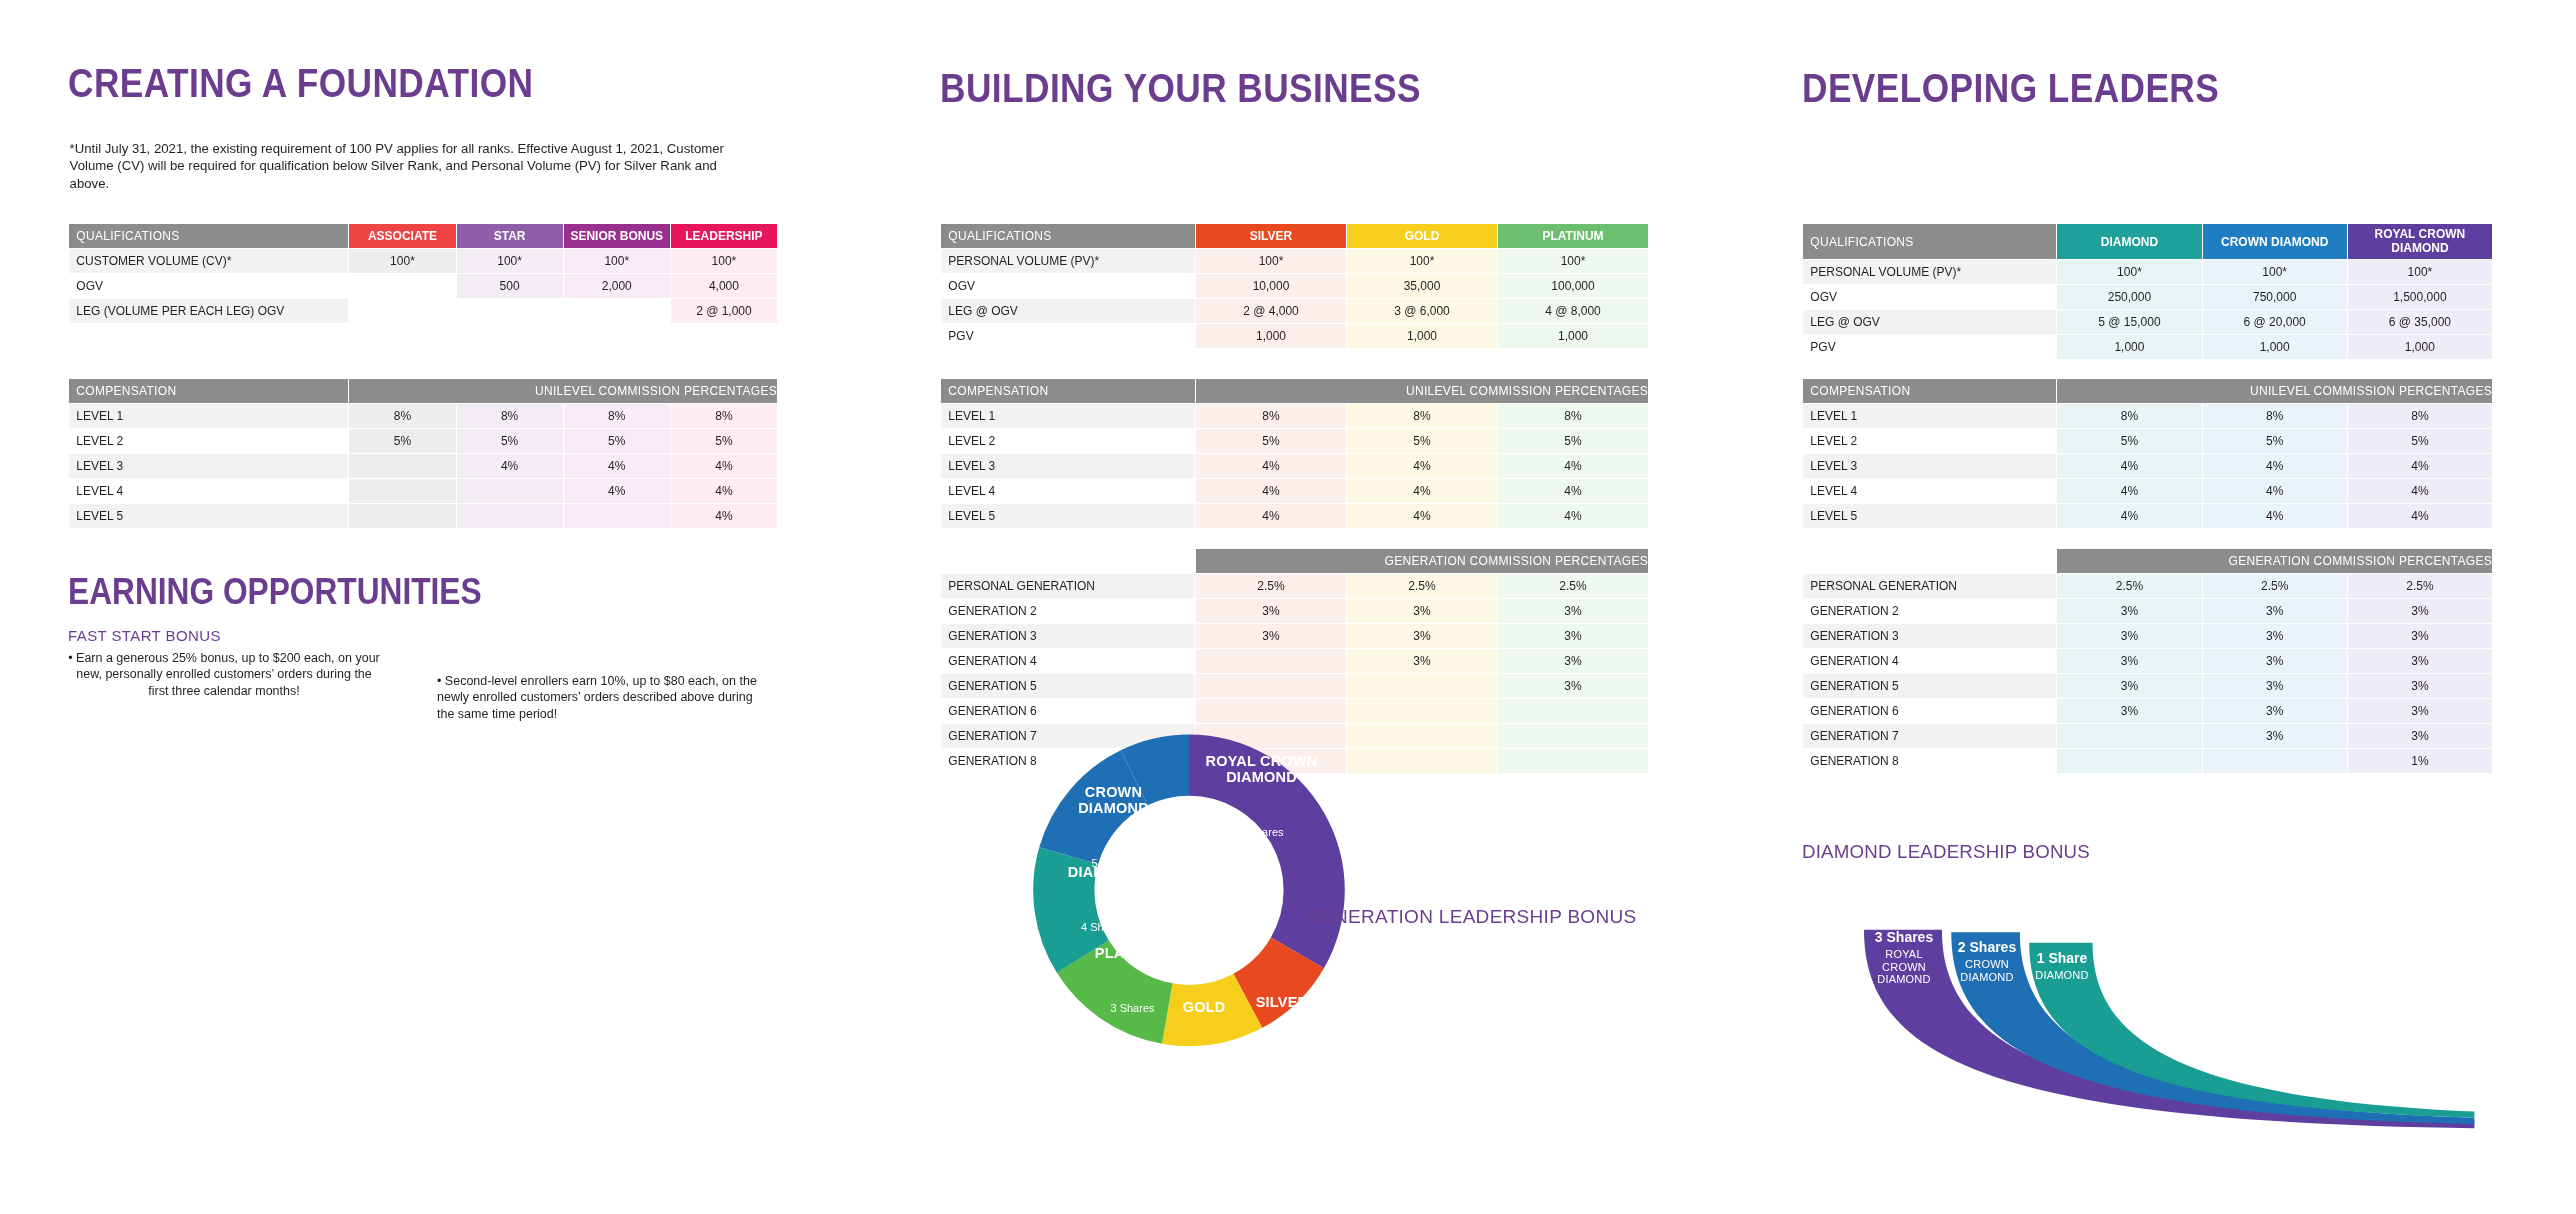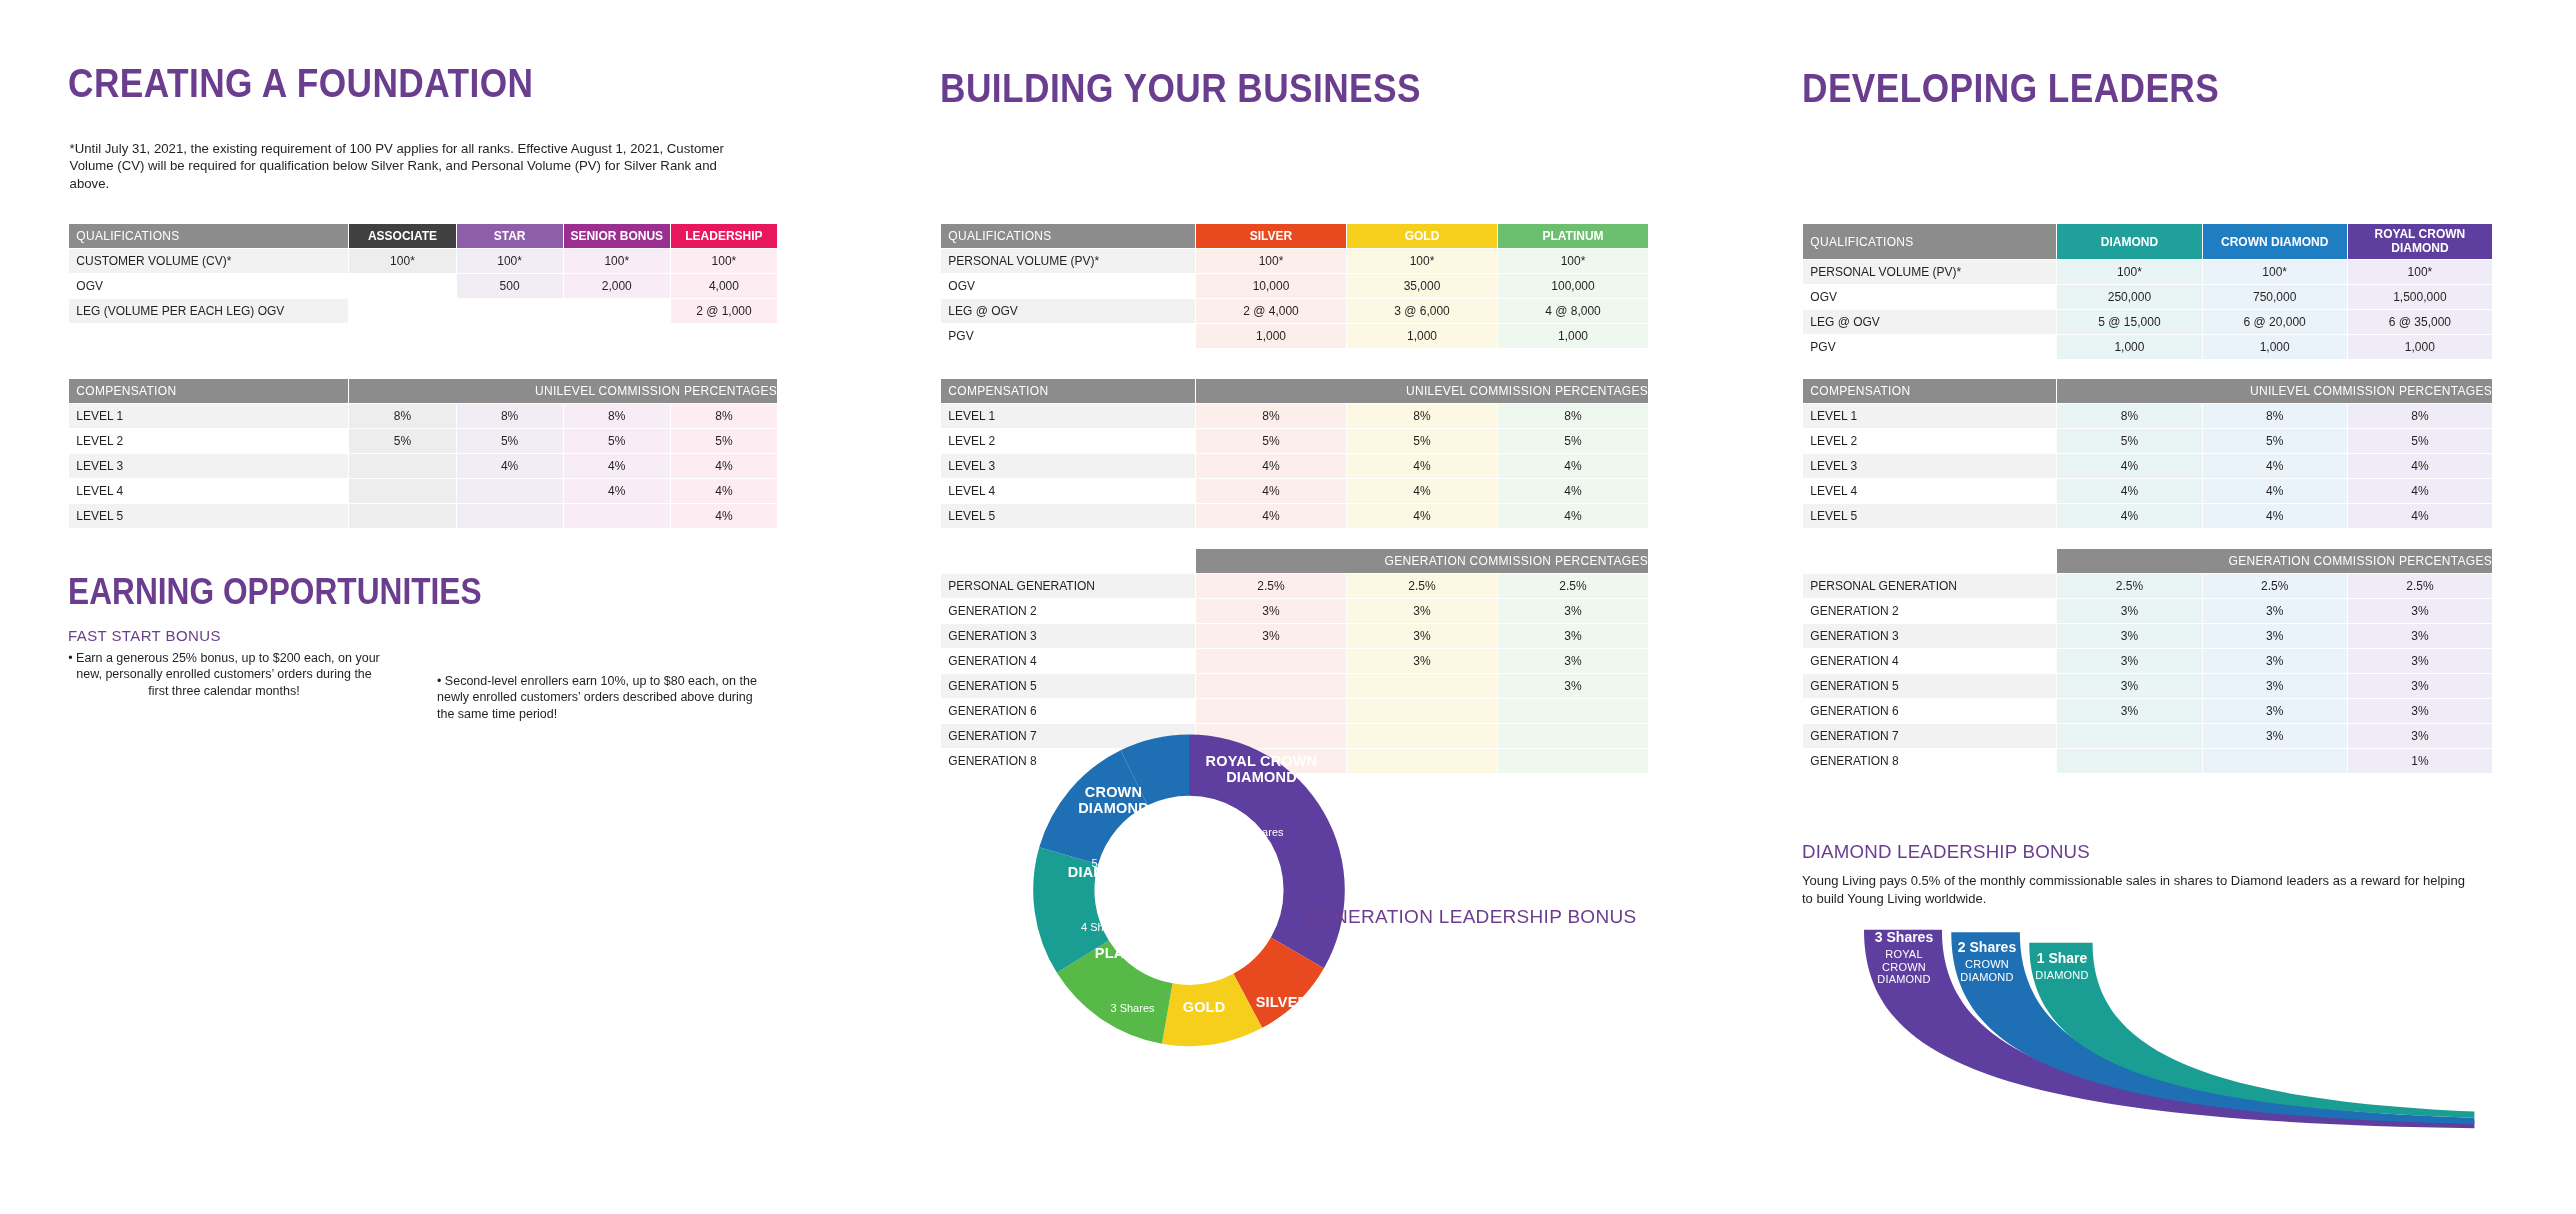--- a/index.html
+++ b/index.html
@@ -77,21 +77,21 @@
   .hdr-grey.center { text-align: right; padding-left: 0 !important; }
   .rowlabel {
     text-align: left;
     padding-left: 7.3px !important;
     font-size: 12px;
     color: #231f20;
   }
   .cell { text-align: center; font-size: 12px; color: #231f20; }
 
   
-  .h-associate { background:#404040; color:#ffffff; text-align:center; }
+  .h-associate { background:#ef4444; color:#ffffff; text-align:center; }
   .h-star      { background:#8e5fa8; color:#ffffff; text-align:center; }
   .h-seniorstar{ background:#9b2f8f; color:#ffffff; text-align:center; }
   .h-executive { background:#e8175d; color:#ffffff; text-align:center; }
   .h-silver    { background:#e8491f; color:#ffffff; text-align:center; }
   .h-gold      { background:#f6cf1d; color:#ffffff; text-align:center; }
   .h-platinum  { background:#6bbf6e; color:#ffffff; text-align:center; }
   .h-diamond   { background:#1fa09a; color:#ffffff; text-align:center; }
   .h-crown     { background:#1f7dc1; color:#ffffff; text-align:center; }
   .h-royal     { background:#5e3e9e; color:#ffffff; text-align:center; }
 
@@ -635,21 +635,20 @@
         <td class="rowlabel c-label-alt">GENERATION 8</td>
         <td class="cell c-diamond"></td>
         <td class="cell c-crown"></td>
         <td class="cell c-royal">1%</td>
       </tr>
     </tbody>
       </table>
 
     <div style="position:absolute; top:841px; left:0; width:691px;">
       <div class="dl-head">DIAMOND LEADERSHIP BONUS</div>
-      <div class="dl-body" style="margin-top:9.3px; width:675px;">Young Living pays 0.5% of the monthly commissionable sales in shares to Diamond leaders as a reward for helping to build Young Living worldwide.</div>
     </div>
 
     <div style="position:absolute; top:914px; left:62px; width:613px; height:234px;">
       <svg width="613" height="234" viewBox="0 0 1180 450">
         <path d="M 10 40 C 10 250 180 390 1160 400 L 1160 412 C 120 410 0 260 0 40 Z" fill="#5e3e9e" opacity="0"></path>
 
         <path d="M 0 30 L 150 30 C 150 250 360 380 1175 398 L 1175 412 C 230 400 0 270 0 30 Z" fill="#5e3e9e"></path>
 
         <path d="M 168 35 L 300 35 C 300 240 480 370 1175 392 L 1175 404 C 350 388 168 250 168 35 Z" fill="#1f6fb5"></path>
 

